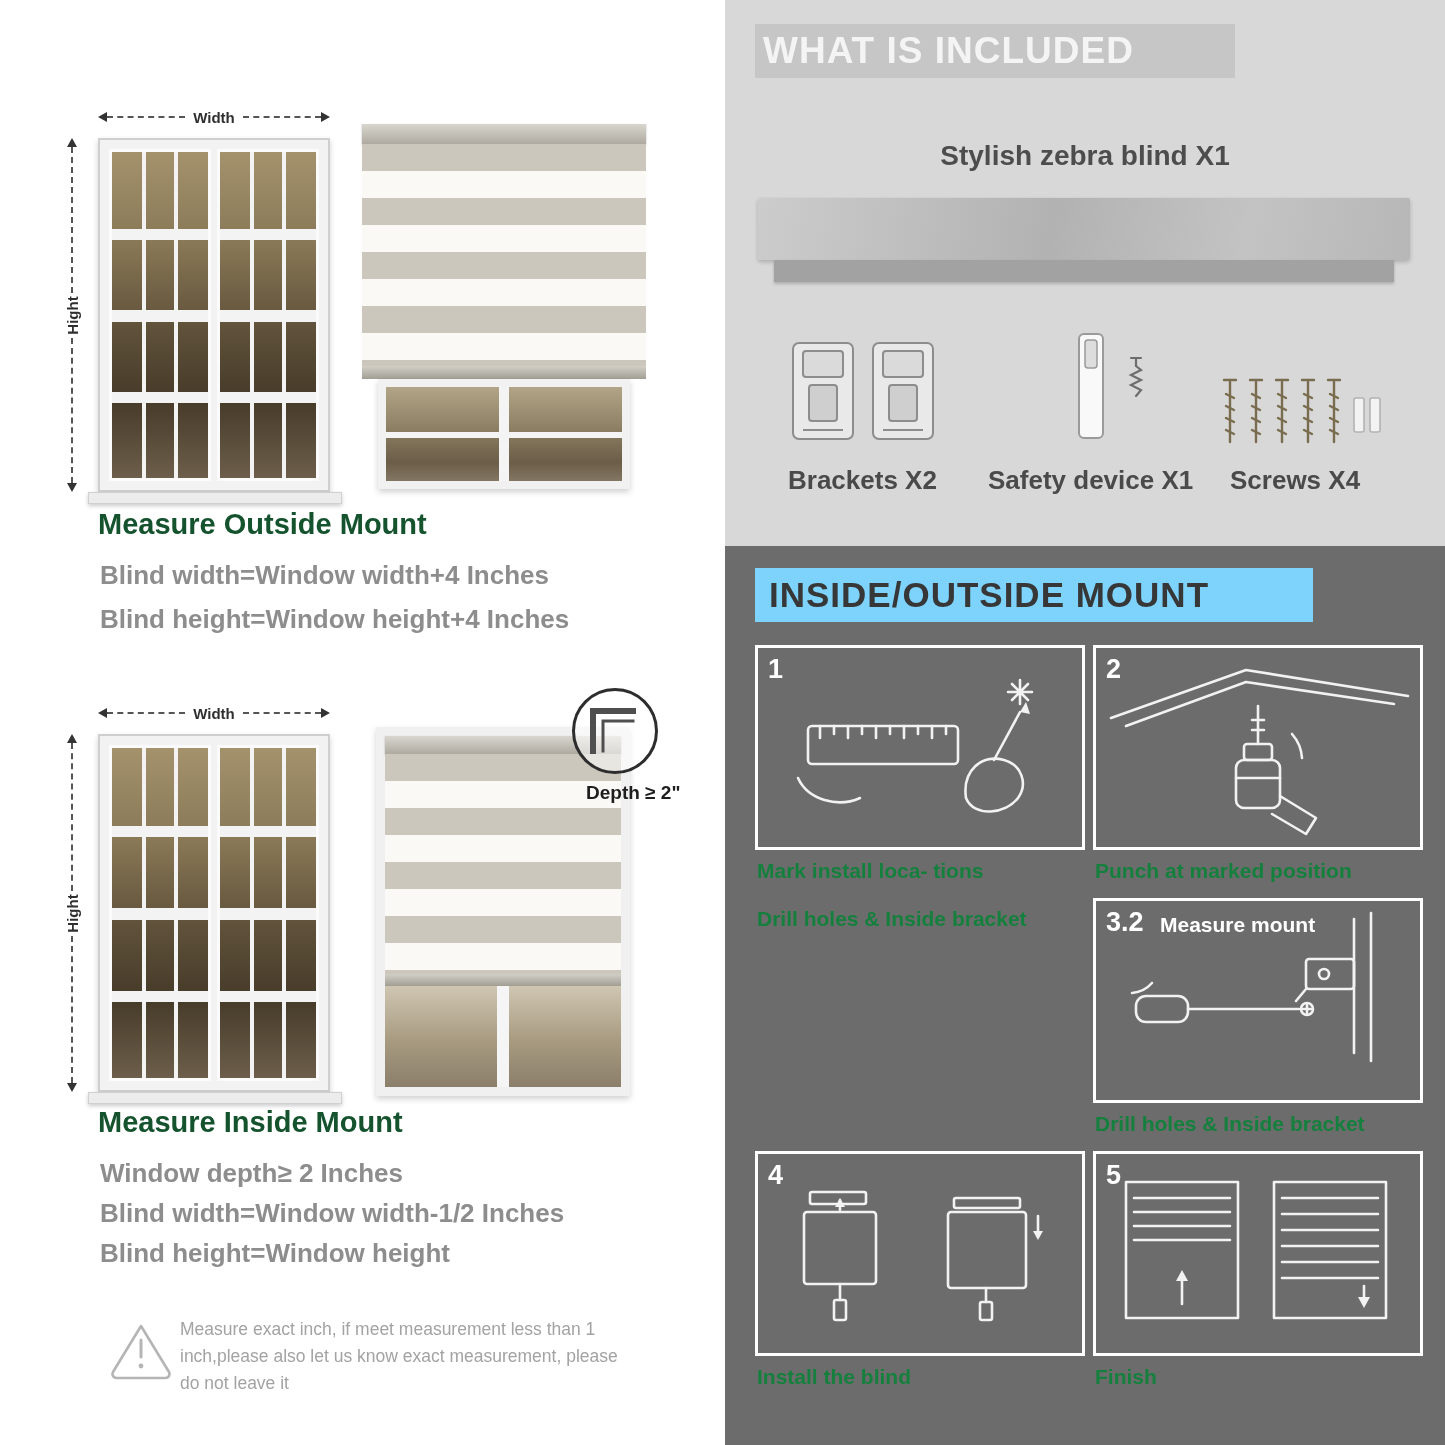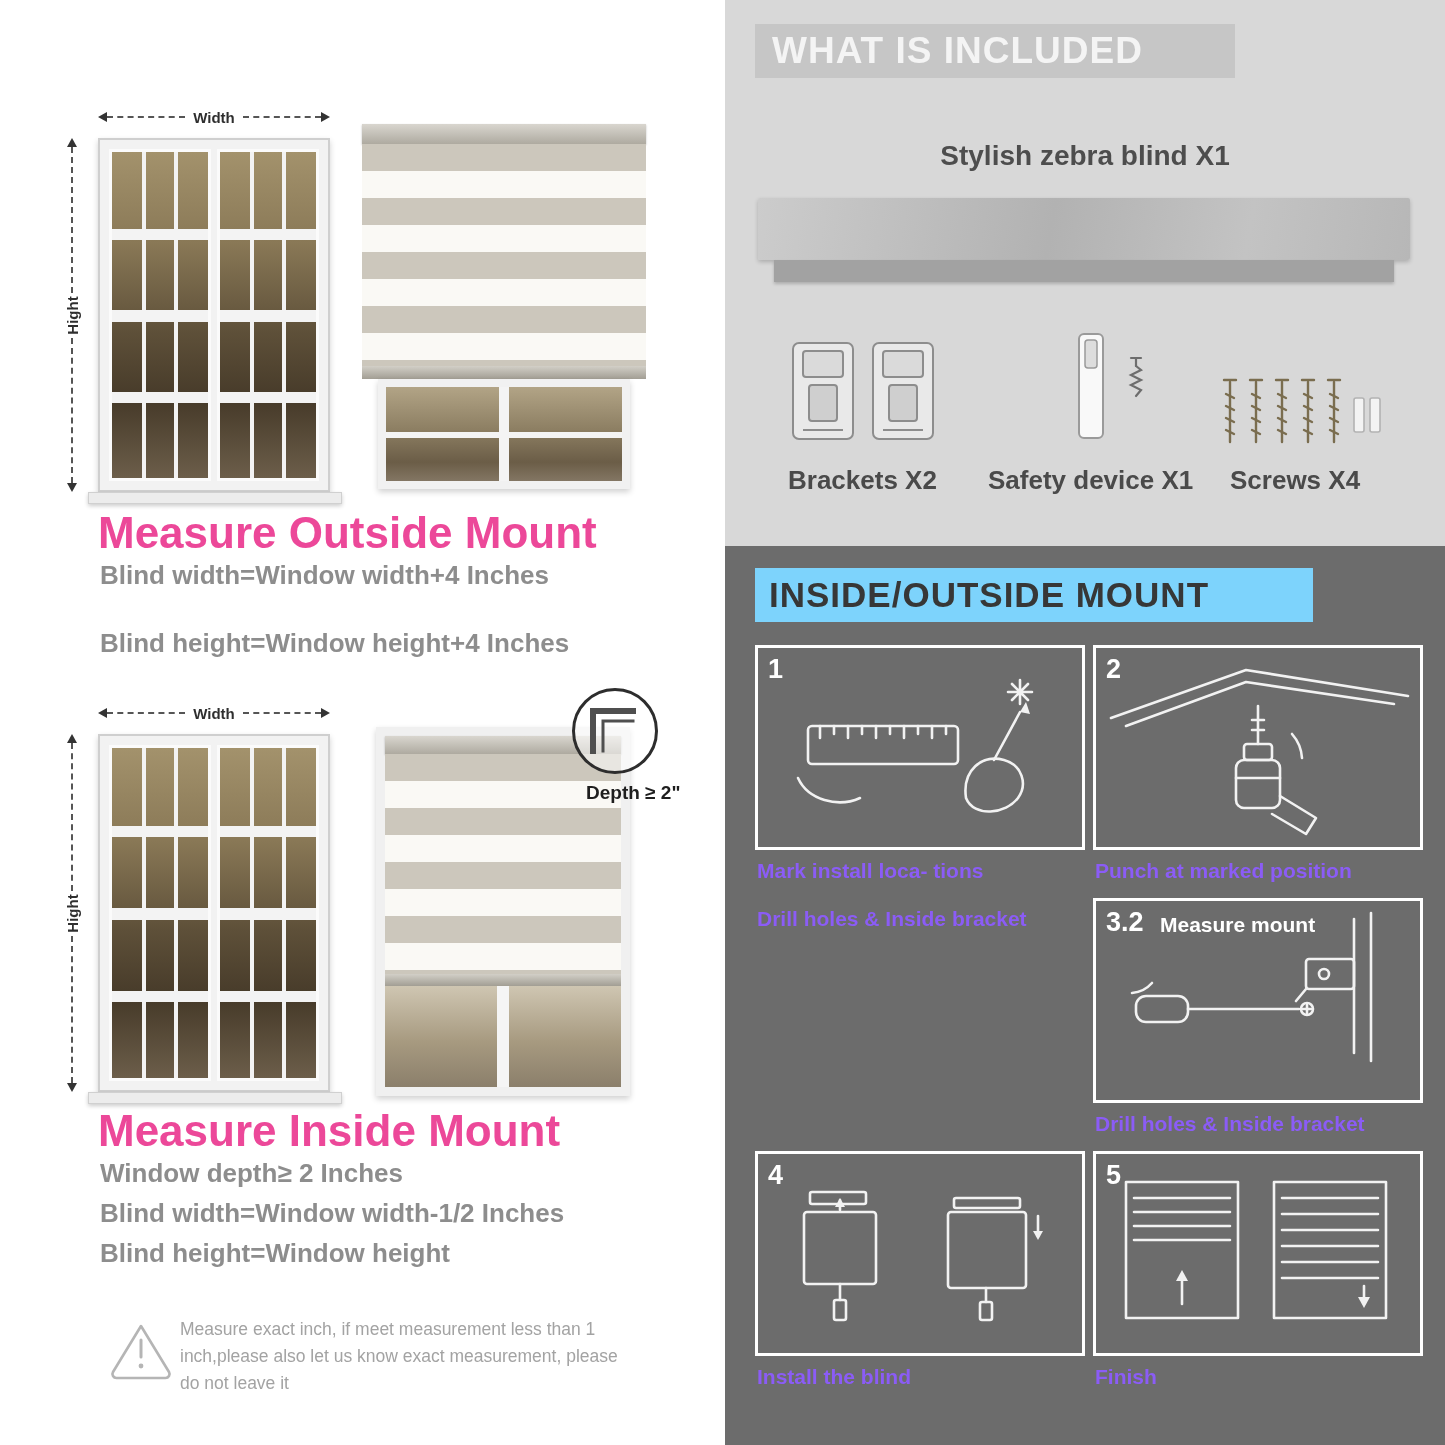--- a/index.html
+++ b/index.html
@@ -41,43 +41,43 @@
   .inframe{position:absolute;border:9px solid #f0f0f0;box-sizing:border-box;background:#fff;
       box-shadow:0 3px 6px rgba(0,0,0,.18);display:flex;flex-direction:column;}
   .pane-lower{flex:1;background-image:
       linear-gradient(90deg,transparent 0 47.5%,#f5f5f5 47.5% 52.5%,transparent 52.5%),
       linear-gradient(180deg,#cfc6b2 0%,#a79a80 55%,#8b7f6b 100%);}
 
   .depth-circle{position:absolute;width:86px;height:86px;border:3px solid #2d2d2d;border-radius:50%;
       background:rgba(255,255,255,.55);box-sizing:border-box;}
   .depth-label{position:absolute;font-weight:bold;font-size:19px;color:#1e1e1e;}
 
-  .h-dark{position:absolute;font-weight:bold;font-size:44px;color:#ec4899;}
+  .h-dark{position:absolute;font-weight:bold;font-size:29px;color:#14532d;}
   .line-gray{position:absolute;font-weight:bold;font-size:26px;color:#8d8d8d;}
   .warning-text{position:absolute;font-size:17.5px;color:#a3a3a3;line-height:1.55;}
 
   
   .bg-included{position:absolute;left:725px;top:0;width:720px;height:546px;background:#d8d8d8;}
   .banner-included{position:absolute;left:755px;top:24px;width:480px;height:54px;background:#c6c6c6;
-    color:rgba(255,255,255,.8);font-weight:bold;font-size:37px;line-height:54px;padding-left:17px;box-sizing:border-box;letter-spacing:1px;}
+    color:rgba(255,255,255,.8);font-weight:bold;font-size:37px;line-height:54px;padding-left:8px;box-sizing:border-box;letter-spacing:1px;}
   .product-label{position:absolute;left:725px;top:140px;width:720px;text-align:center;font-weight:bold;font-size:28px;color:#4d4d4d;}
   .headrail-top{position:absolute;left:758px;top:198px;width:652px;height:62px;border-radius:2px;
     background:linear-gradient(100deg,#cccccc,#b2b2b2 45%,#c3c3c3 75%,#b7b7b7);box-shadow:0 2px 4px rgba(0,0,0,.2);}
   .headrail-lip{position:absolute;left:774px;top:260px;width:620px;height:22px;background:#a2a2a2;box-shadow:0 2px 3px rgba(0,0,0,.2);}
   .hw-label{position:absolute;font-weight:bold;font-size:26px;color:#4a4a4a;}
 
   .bg-mount{position:absolute;left:725px;top:546px;width:720px;height:899px;background:#6c6c6c;}
   .banner-mount{position:absolute;left:755px;top:568px;width:558px;height:54px;background:#7dd3fc;
     color:#373737;font-weight:bold;font-size:35px;line-height:54px;padding-left:14px;box-sizing:border-box;letter-spacing:1px;}
   .steps-grid{position:absolute;left:755px;top:645px;width:668px;display:grid;grid-template-columns:330px 330px;gap:0 8px;}
   .step{height:253px;position:relative;}
   .panel{height:205px;border:3px solid #fff;box-sizing:border-box;position:relative;overflow:hidden;}
   .step-num{position:absolute;top:6px;left:10px;color:#fff;font-weight:bold;font-size:27px;z-index:2;}
   .step-title{position:absolute;top:12px;left:64px;color:#fff;font-weight:bold;font-size:21px;z-index:2;}
-  .step-caption{margin-top:9px;margin-left:2px;color:#8b5cf6;font-weight:bold;font-size:21px;}
+  .step-caption{margin-top:9px;margin-left:2px;color:#15803d;font-weight:bold;font-size:21px;}
   .panel svg{position:absolute;left:0;top:0;width:100%;height:100%;}
 
   .lineart path,.lineart rect,.lineart circle{stroke:#f2f2f2;stroke-width:2.6;fill:none;stroke-linecap:round;stroke-linejoin:round;}
   .lineart .fillw{fill:#f2f2f2;stroke:none;}
   .corner-art path{stroke:#4f4f4f;fill:none;stroke-linecap:square;}
 </style>
 </head>
 <body>
 
 <div class="canvas">
@@ -109,21 +109,21 @@
 
   <div style="position:absolute;left:362px;top:124px;width:284px">
     <div class="blind-rail" style="height:20px"></div>
     <div class="blind-body" style="height:222px"></div>
     <div class="blind-bottomrail" style="height:13px"></div>
     <div class="win-behind" style="width:252px;height:110px;margin:0 auto"></div>
   </div>
 
   <div class="h-dark" style="left:98px;top:508px">Measure Outside Mount</div>
   <div class="line-gray" style="left:100px;top:560px">Blind width=Window width+4 Inches</div>
-  <div class="line-gray" style="left:100px;top:628px">Blind height=Window height+4 Inches</div>
+  <div class="line-gray" style="left:100px;top:604px">Blind height=Window height+4 Inches</div>
 
   <div class="h-measure" style="left:98px;top:702px;width:232px;height:22px">
     <span class="tri-l"></span>
       <span class="dash"></span>
     <span class="mlabel">Width</span>
     <span class="dash"></span>
       <span class="tri-r"></span>
   </div>
 
   <div class="v-measure" style="left:60px;top:734px;width:24px;height:358px">

